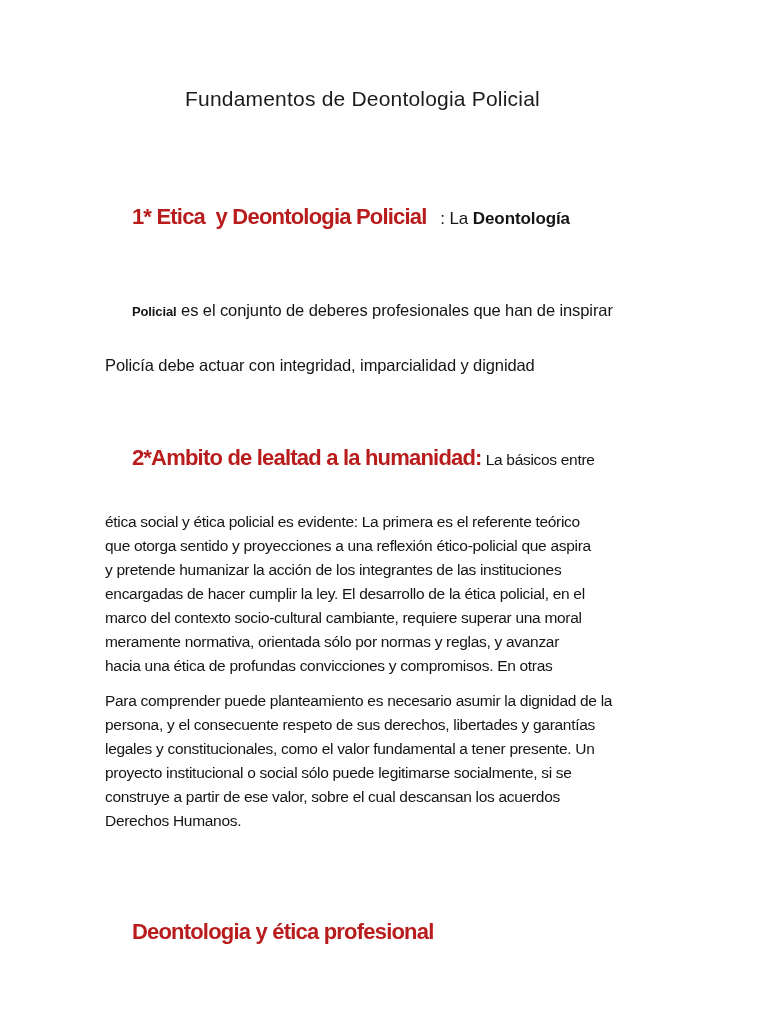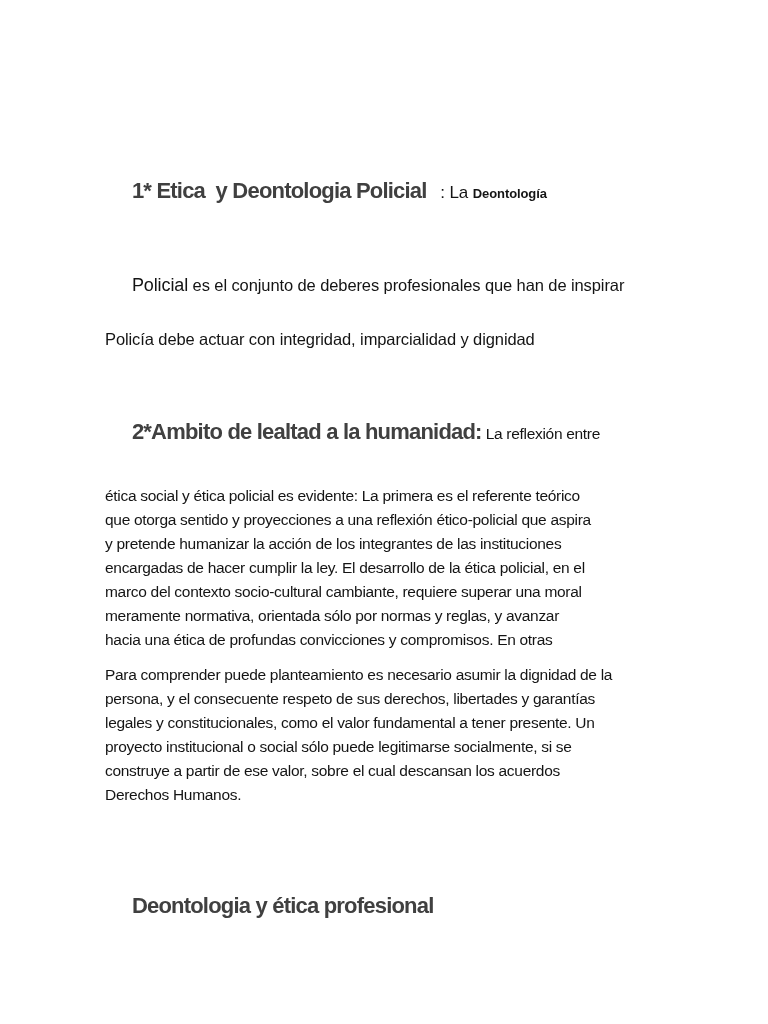--- a/index.html
+++ b/index.html
@@ -44,45 +44,46 @@
   .body15 { font-size: 15.5px; line-height: 24px; letter-spacing: -0.3px; }
   .sec2 { margin-top: 28px; }
   .sec2 .head-line { line-height: 34px; }
   .par3 { margin-top: 11px; }
   .sec4 { margin-top: 45px; }
   .sec4 .head-line { line-height: 36px; }
   .h-big {
     font-weight: bold;
     font-size: 22px;
     letter-spacing: -0.8px;
-    color: #404040;
+    color: #b91c1c;
   }
   .h-small-sep { font-size: 17px; letter-spacing: -0.1px; padding-left: 9px; }
-  .h-small-bold { font-size: 13px; font-weight: bold; letter-spacing: -0.1px; }
-  .inline-bold { font-weight: normal; font-size: 18px; letter-spacing: -0.1px; }
+  .h-small-bold { font-size: 17px; font-weight: bold; letter-spacing: -0.1px; }
+  .inline-bold { font-weight: bold; font-size: 13px; letter-spacing: -0.1px; }
 </style>
 </head>
 <body>
 
 <div class="page">
 
+  <div class="doc-title">Fundamentos de Deontologia Policial</div>
 
   <div class="section sec1">
     <div class="line head-line">
       <span class="h-big">1* Etica  y Deontologia Policial</span><span class="h-small-sep"> : La </span><span class="h-small-bold">Deontología</span>
     </div>
     <div class="line body-line">
       <span class="inline-bold">Policial</span><span> es el conjunto de deberes profesionales que han de inspirar</span>
     </div>
     <div class="line body-line">Policía debe actuar con integridad, imparcialidad y dignidad</div>
   </div>
 
   <div class="section sec2">
     <div class="line head-line">
-      <span class="h-big">2*Ambito de lealtad a la humanidad:</span><span class="body15"> La reflexión entre</span>
+      <span class="h-big">2*Ambito de lealtad a la humanidad:</span><span class="body15"> La básicos entre</span>
     </div>
     <div class="line body15">ética social y ética policial es evidente: La primera es el referente teórico</div>
     <div class="line body15">que otorga sentido y proyecciones a una reflexión ético-policial que aspira</div>
     <div class="line body15">y pretende humanizar la acción de los integrantes de las instituciones</div>
     <div class="line body15">encargadas de hacer cumplir la ley. El desarrollo de la ética policial, en el</div>
     <div class="line body15">marco del contexto socio-cultural cambiante, requiere superar una moral</div>
     <div class="line body15">meramente normativa, orientada sólo por normas y reglas, y avanzar</div>
     <div class="line body15">hacia una ética de profundas convicciones y compromisos. En otras</div>
   </div>
 

